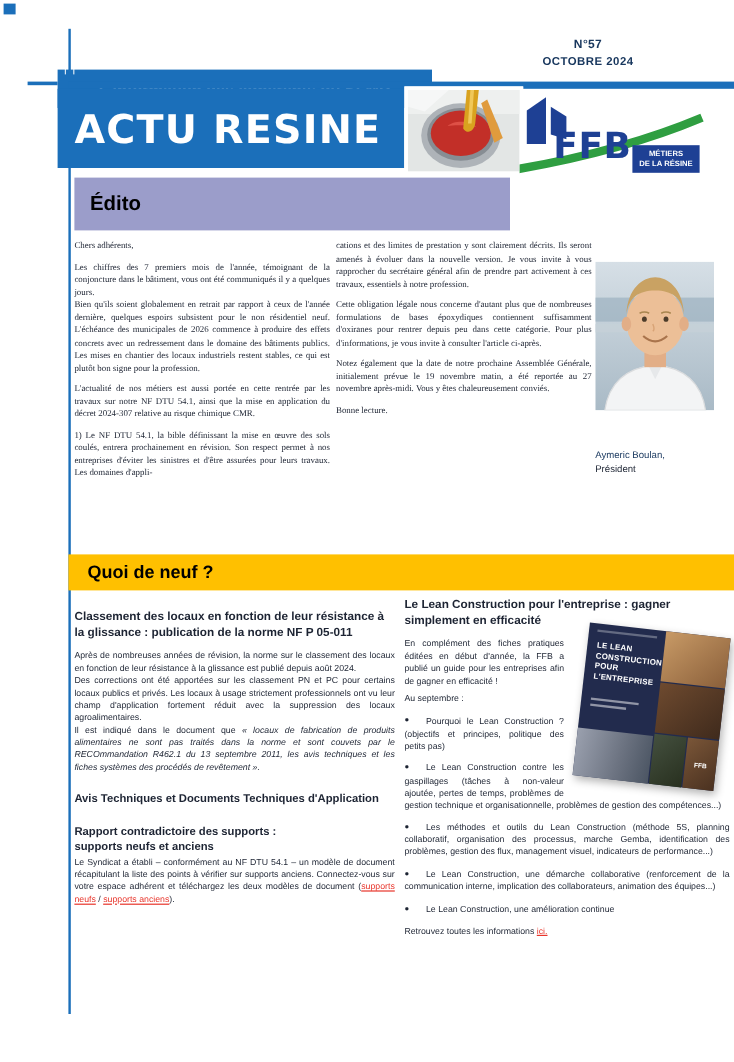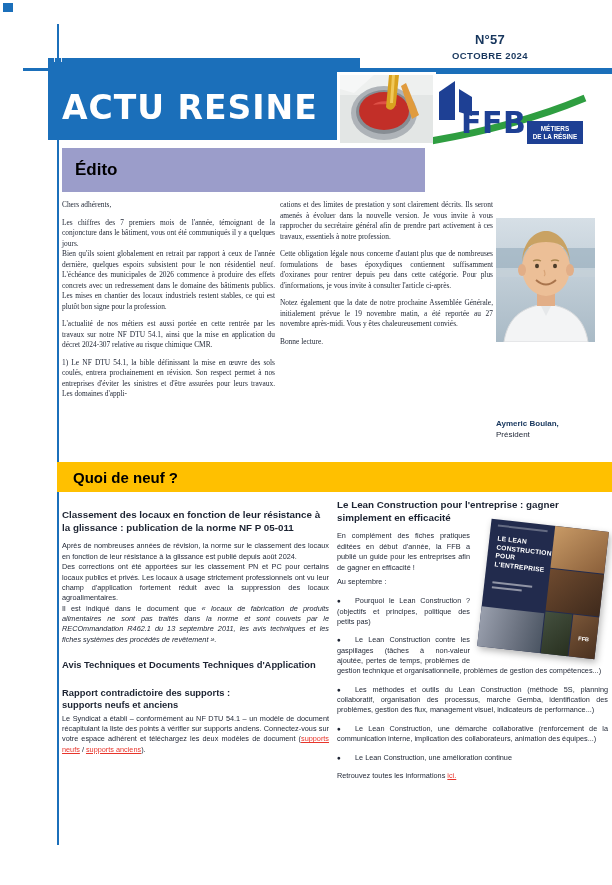--- a/index.html
+++ b/index.html
@@ -8,21 +8,21 @@
   .abs{position:absolute;}
 
   
   .corner-square{left:3px;top:3px;width:10px;height:9px;background:#1b6fba;}
   .vline{left:57px;top:24px;width:2px;height:821px;background:#1b6fba;}
   .hsegment{left:23px;top:68px;width:25px;height:3px;background:#1b6fba;}
   .banner{left:48px;top:30px;width:312px;height:32px;background:#1b6fba;color:#fff;
           font-weight:bold;font-size:13.5px;display:flex;align-items:center;justify-content:center;margin-top:28px;}
   .cross-gap{top:30px;width:1px;height:32px;background:#ffffff;opacity:.85;}
   .issue{left:430px;top:32px;width:120px;text-align:center;color:#17365d;font-weight:bold;}
-  .issue .num{font-size:13px;letter-spacing:.3px;}
+  .issue .num{font-size:10px;letter-spacing:.3px;}
   .issue .date{font-size:9.5px;margin-top:3px;letter-spacing:.4px;}
   .stripe{left:57px;top:68px;width:555px;height:6px;background:#1b6fba;}
   .masthead{left:48px;top:74px;width:289px;height:66px;background:#1b6fba;color:#fff;
             display:flex;align-items:center;padding-left:14px;box-sizing:border-box;
             font-family:"DejaVu Sans","Liberation Sans",sans-serif;
             font-weight:800;font-size:33px;letter-spacing:1px;}
   .bucket{left:337px;top:72px;width:93px;height:68px;background:#fff;border:3px solid #fff;
           box-sizing:content-box;}
   .ffb-logo{left:433px;top:76px;width:179px;height:70px;}
   .ffb-text{left:461px;top:108px;font-family:"DejaVu Sans","Liberation Sans",sans-serif;
@@ -35,21 +35,21 @@
   .edito-head{left:62px;top:148px;width:363px;height:44px;background:#9b9dca;
               display:flex;align-items:center;padding-left:13px;box-sizing:border-box;
               font-weight:bold;font-size:17px;color:#000;}
   .ecol{top:200px;width:213px;font-size:7.4px;line-height:1.42;text-align:justify;font-family:Liberation Serif, serif;}
   .ecol1{left:62px;}
   .ecol2{left:280px;}
   .p{margin:0 0 7px;}
   .p0{margin:0;}
   .portrait{left:496px;top:218px;width:99px;height:124px;overflow:hidden;}
   .caption{left:496px;top:374px;width:110px;font-size:8px;line-height:1.4;}
-  .caption .nm{font-weight:bold;color:#17365d;margin-top:44px;}
+  .caption .nm{font-weight:normal;color:#17365d;}
 
   
   .yellow-banner{left:57px;top:462px;width:555px;height:30px;background:#ffc000;
                  display:flex;align-items:center;padding-left:16px;box-sizing:border-box;
                  font-weight:bold;font-size:15px;color:#000;}
 
   .col-left{left:62px;top:508px;width:267px;}
   .col-right{left:337px;top:498px;width:271px;}
   .art-title{font-size:9.8px;font-weight:bold;line-height:1.35;margin:0 0 7px;color:#1d2433;}
   .art-sub{font-size:9.4px;font-weight:bold;line-height:1.3;margin:13px 0 2px;}

